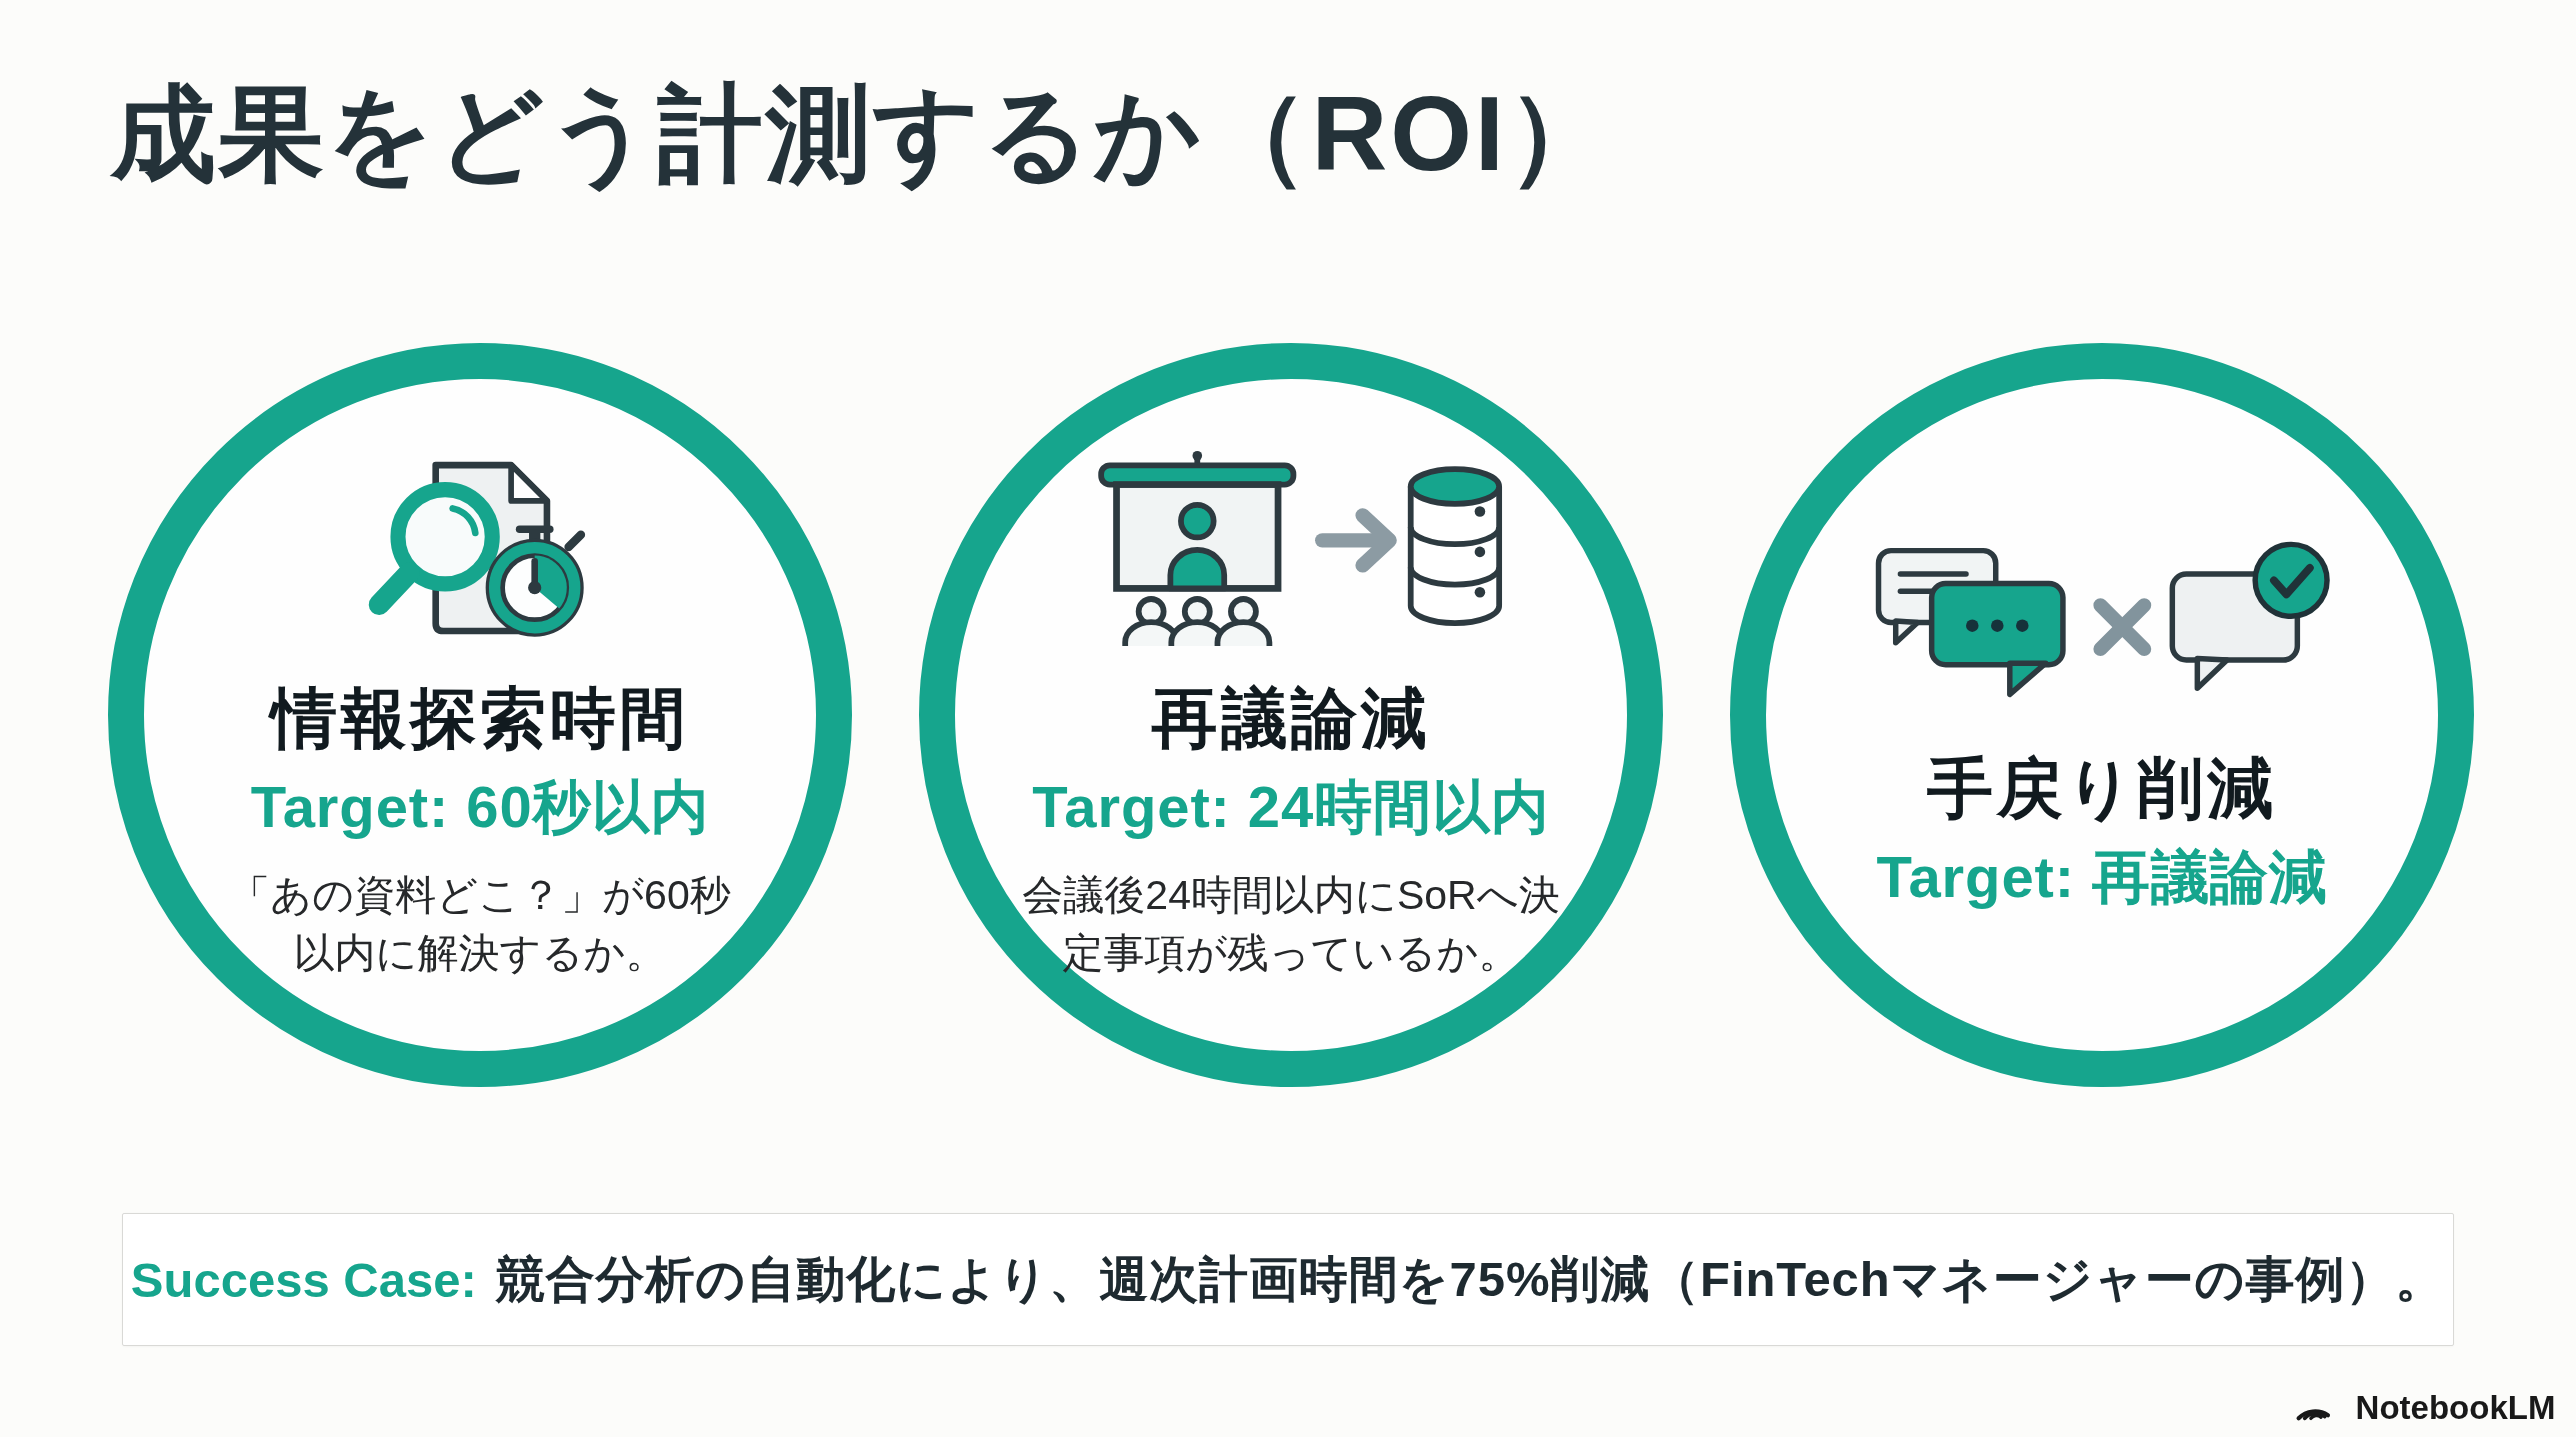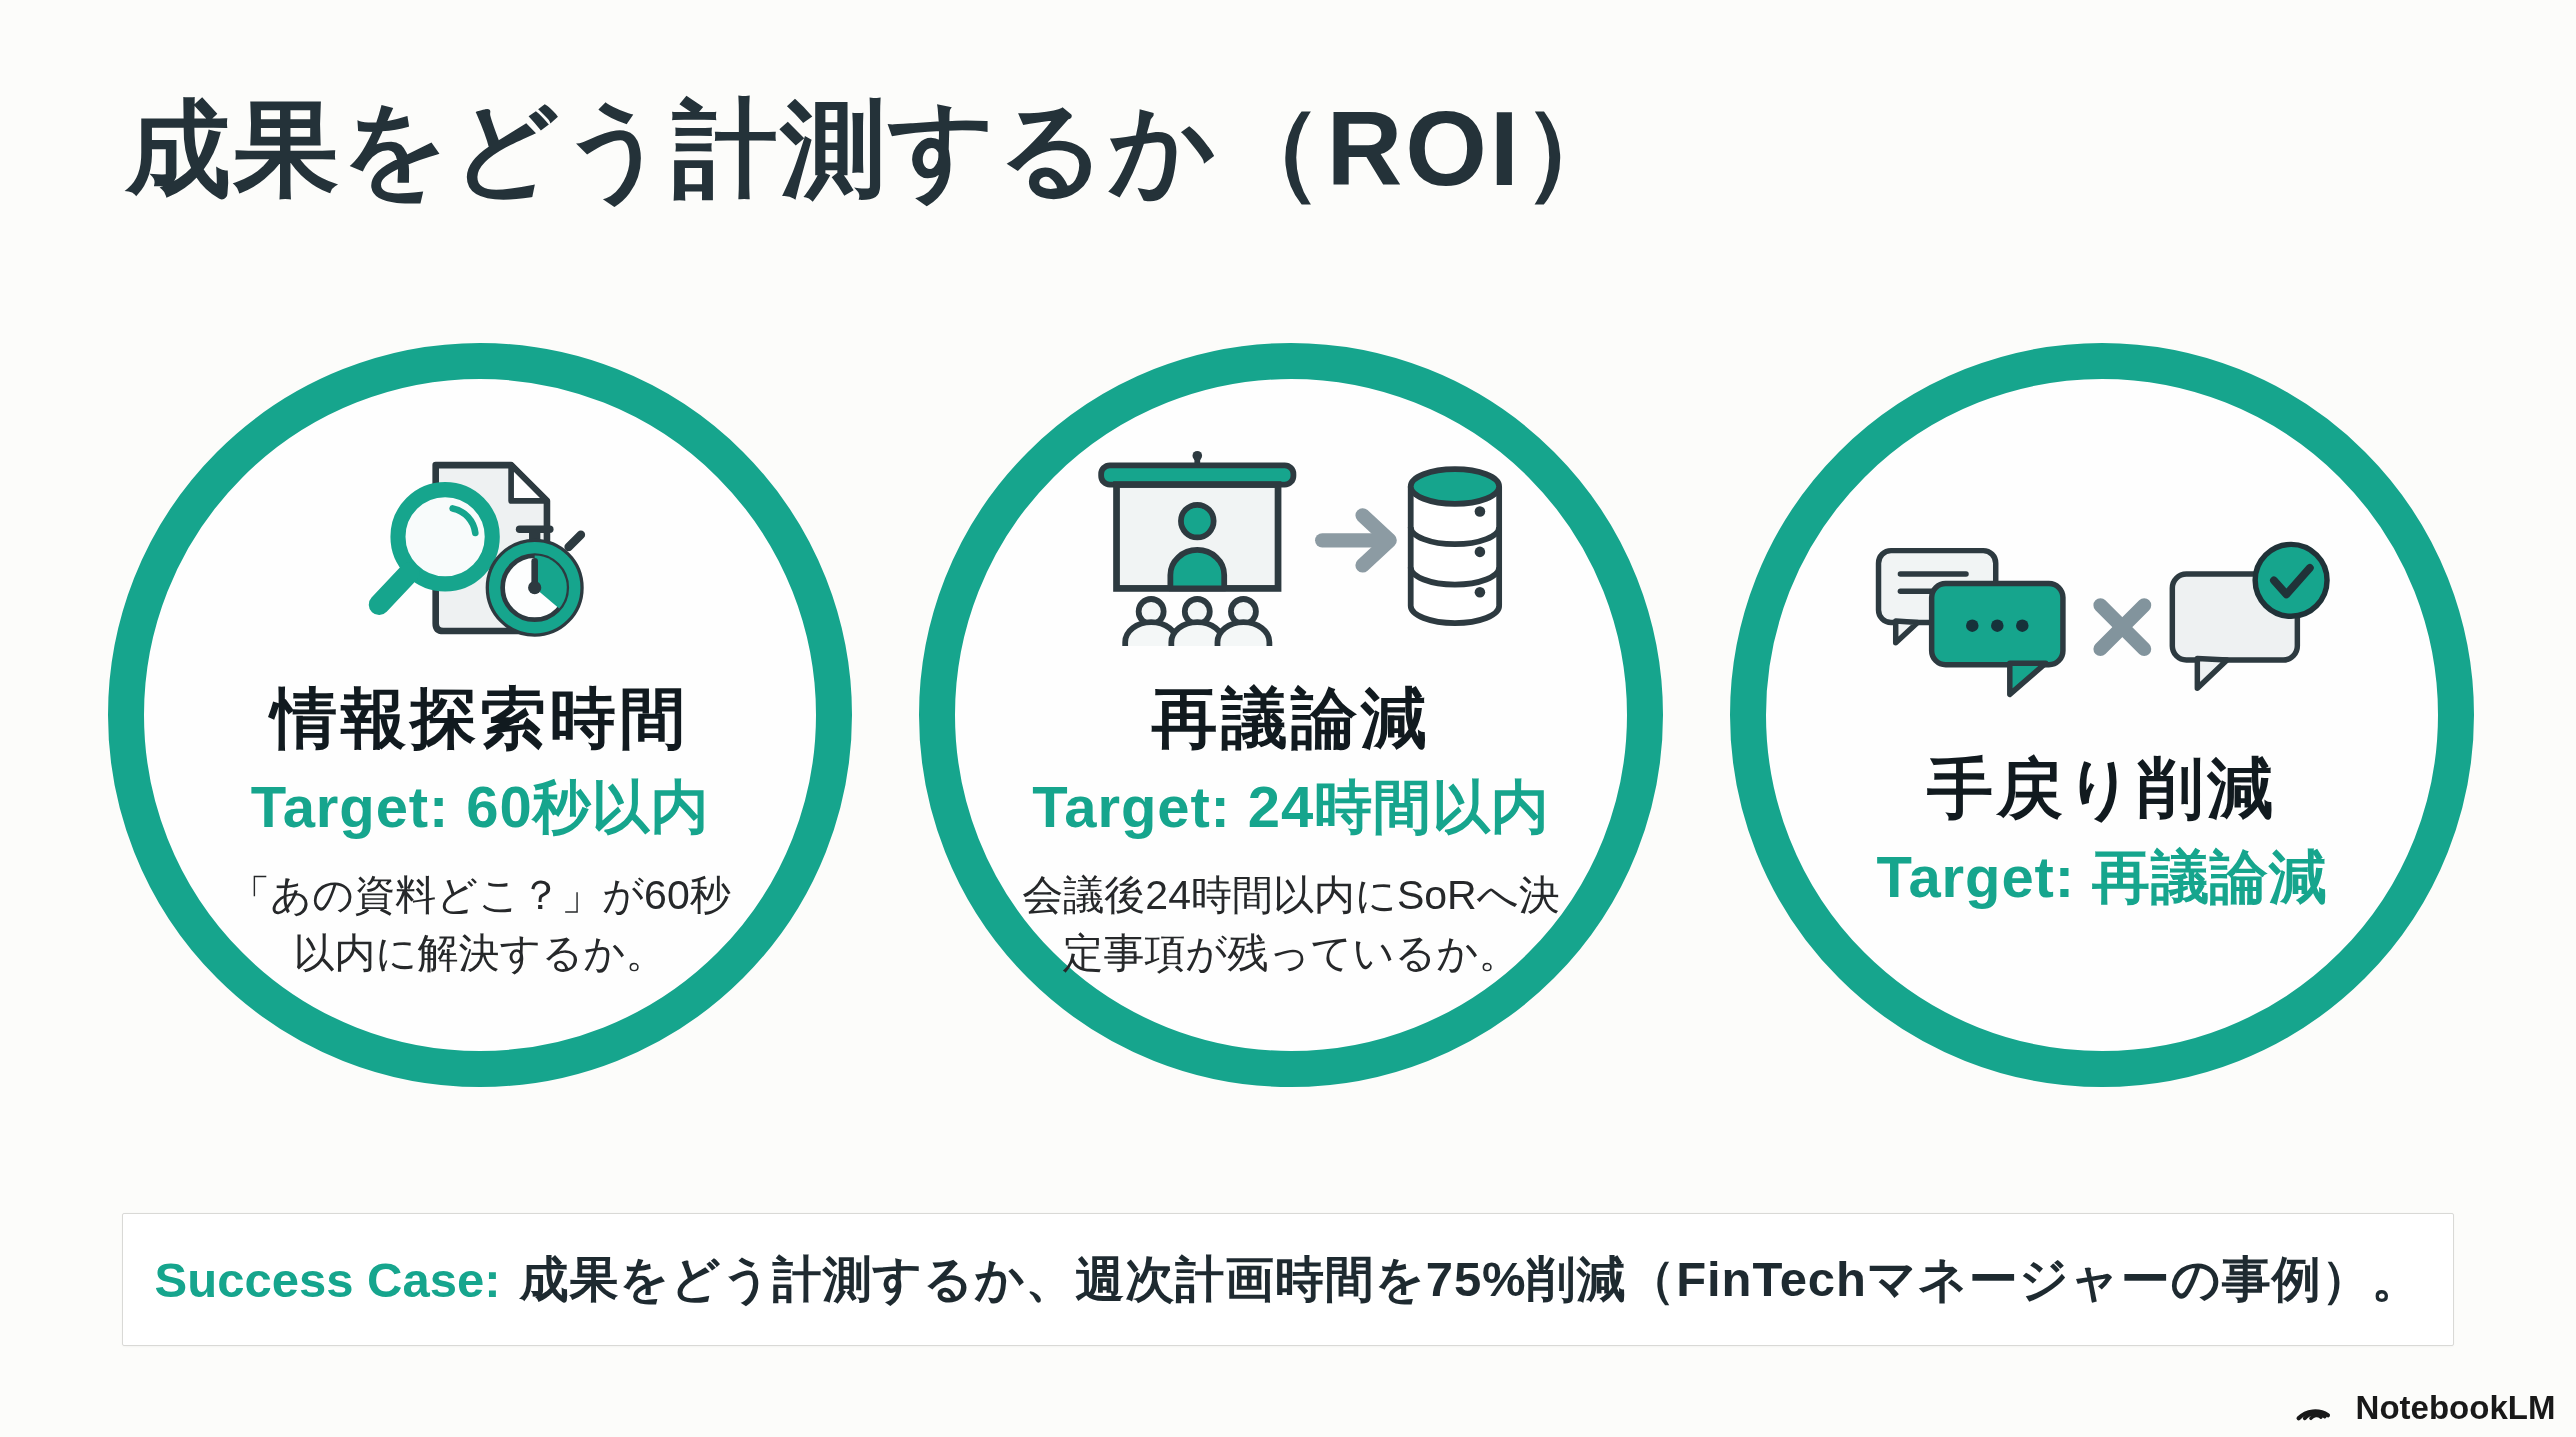--- a/index.html
+++ b/index.html
@@ -14,21 +14,21 @@
   body{
     width:2576px;height:1438px;overflow:hidden;
     font-family:"Liberation Sans","DejaVu Sans",sans-serif;
     background:#f4f4f2;
   }
   .slide{
     position:relative;width:2576px;height:1438px;
     background:#fcfcfa;
   }
   .slide-title{
-    position:absolute;left:110px;top:67px;margin:16px;
+    position:absolute;left:110px;top:67px;margin:1px;
     font-size:105px;font-weight:800;color:#243239;
     letter-spacing:2.8px;line-height:1.25;
   }
   .circles{
     position:absolute;top:343px;left:0;right:0;
     display:flex;justify-content:center;gap:67px;padding-left:6px;
   }
   .metric{
     width:744px;height:744px;flex:0 0 744px;
     border:36px solid var(--teal);border-radius:50%;
@@ -140,21 +140,21 @@
         </svg>
       </div>
       <div class="m-title">手戻り削減</div>
       <div class="m-target">Target: 再議論減</div>
     </div>
 
   </div>
 
   <div class="success-box">
     <span class="sc-label">Success Case:</span>
-    <span class="sc-text">成果をどう計測するか、週次計画時間を75%削減（FinTechマネージャーの事例）。</span>
+    <span class="sc-text">競合分析の自動化により、週次計画時間を75%削減（FinTechマネージャーの事例）。</span>
   </div>
 
   <div class="footer">
     <svg width="37" height="37" viewBox="0 0 48 48">
       <path d="M6 38 A30 30 0 0 1 44 34" fill="none" stroke="#191919" stroke-width="5.5" stroke-linecap="round"></path>
       <path d="M14 38 A19 19 0 0 1 40 35.5" fill="none" stroke="#191919" stroke-width="5" stroke-linecap="round"></path>
       <path d="M22 38 A9 9 0 0 1 35 36.5" fill="none" stroke="#191919" stroke-width="4.5" stroke-linecap="round"></path>
     </svg>
     <span>NotebookLM</span>
   </div>

